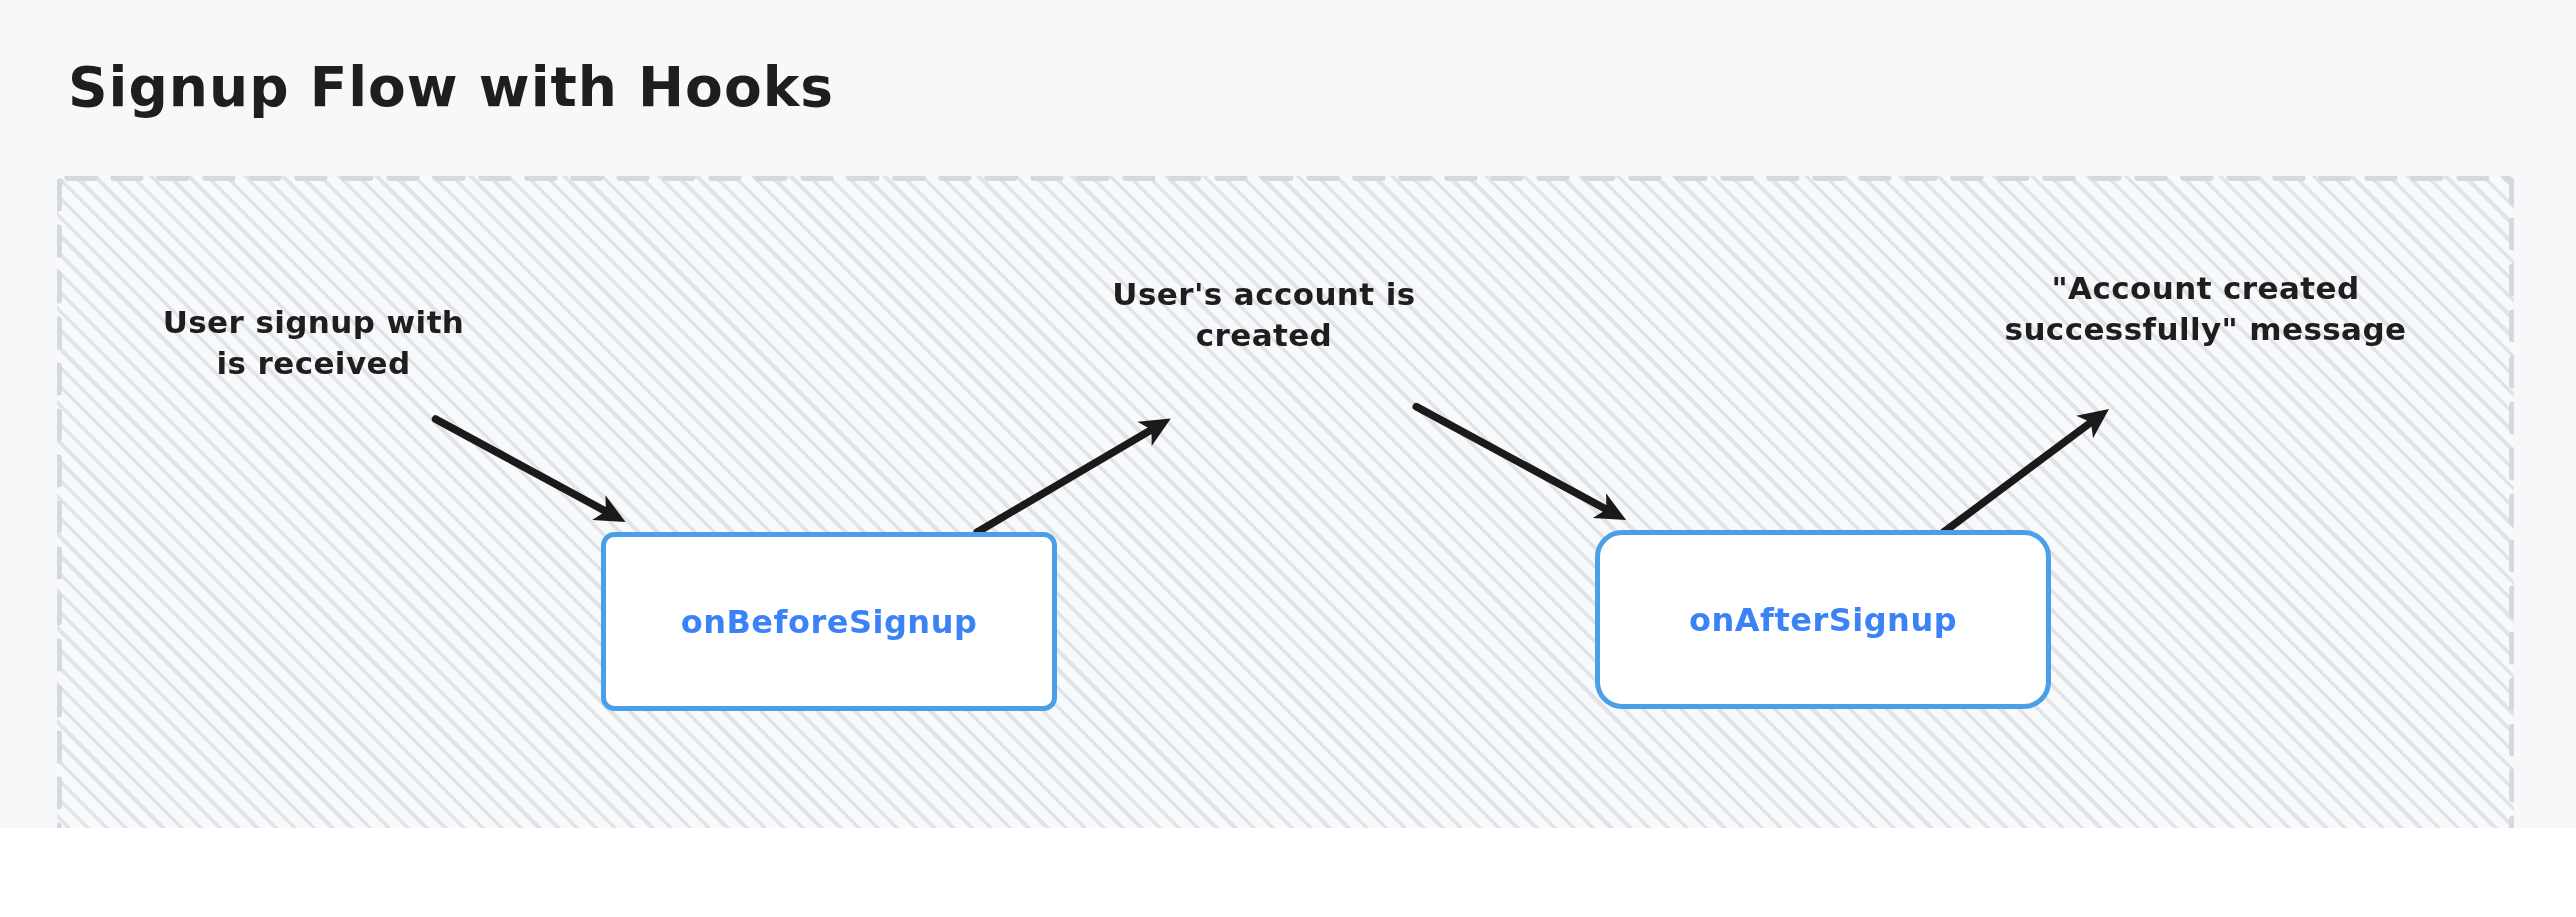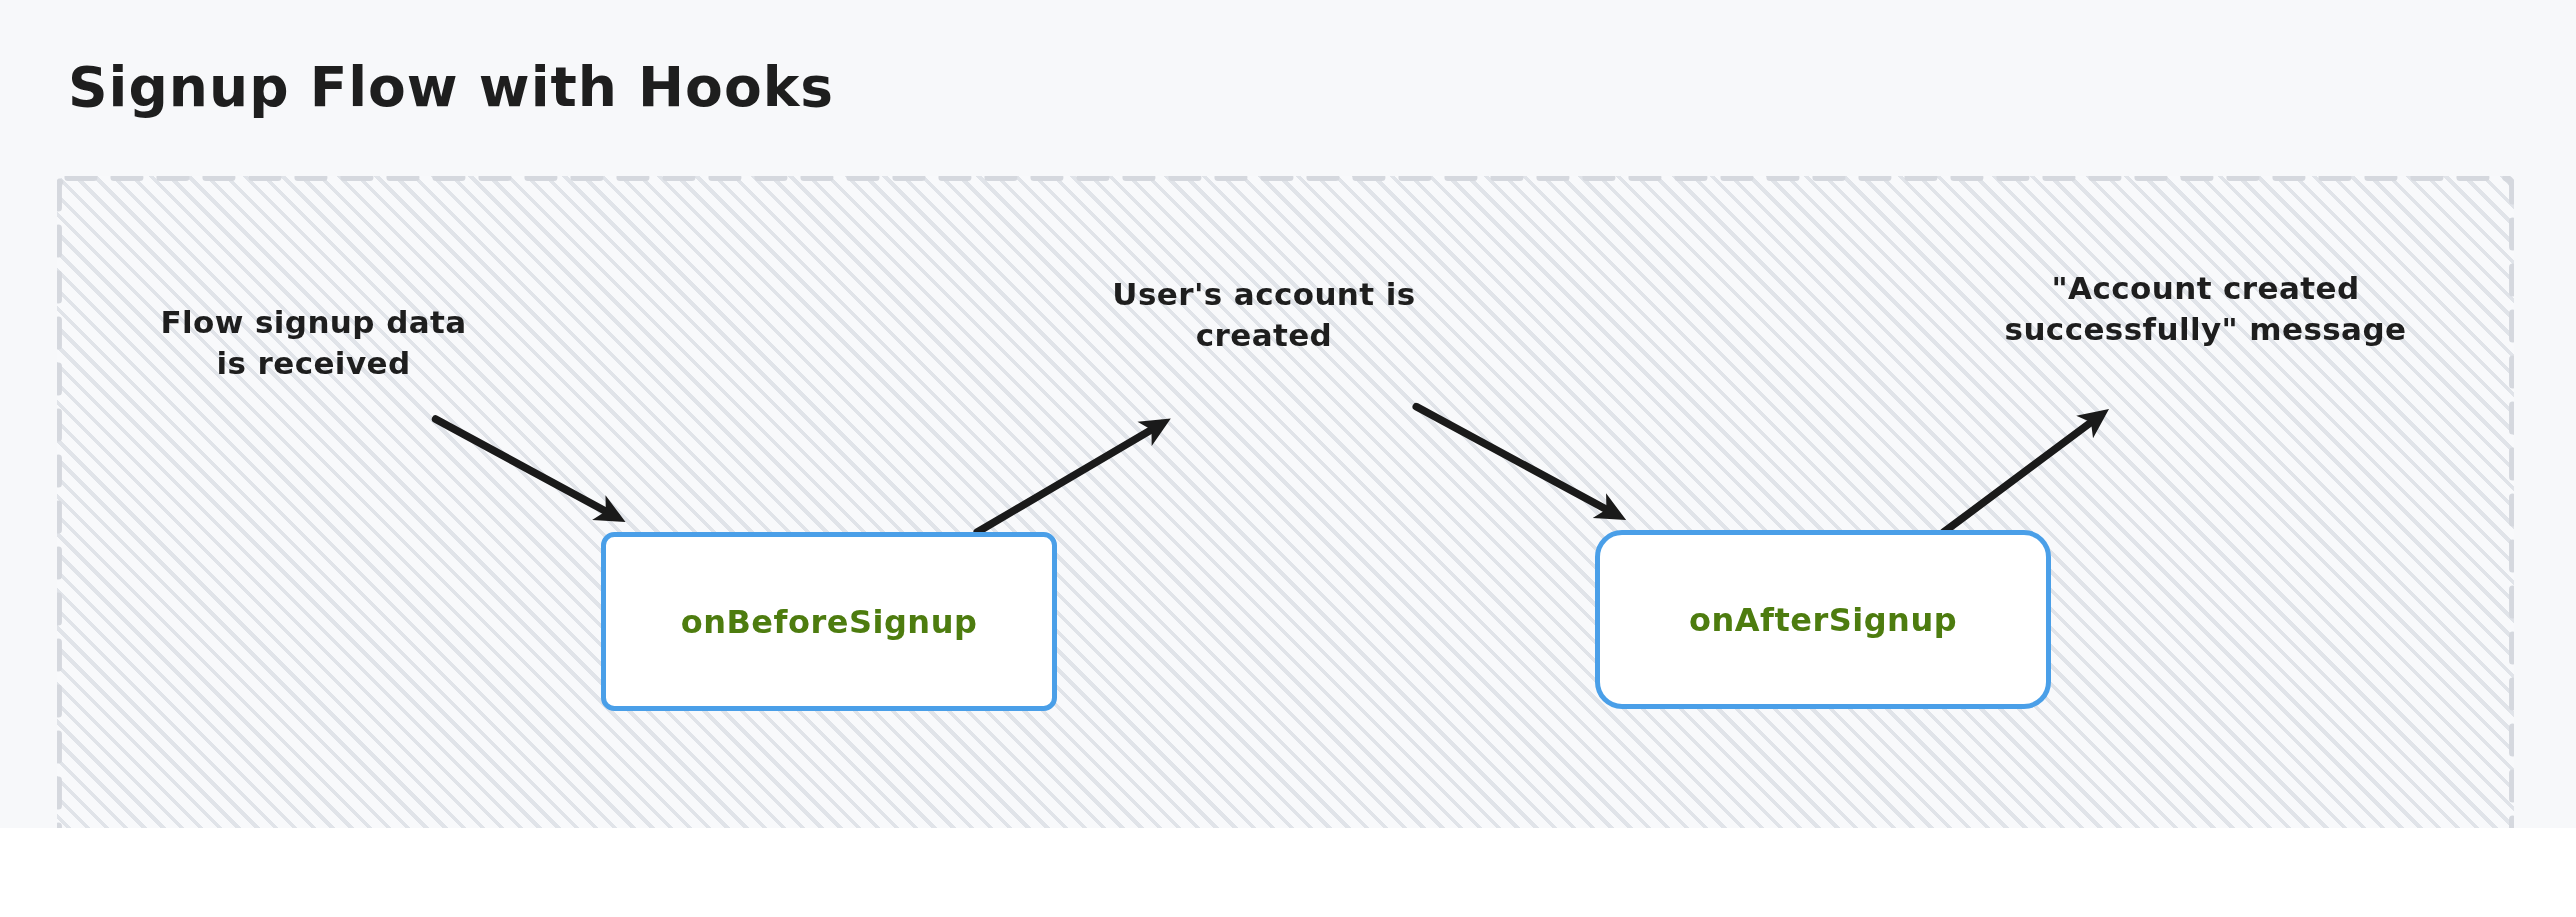--- a/index.html
+++ b/index.html
@@ -81,21 +81,21 @@
     border-radius: 13.3px;
     display: flex;
     align-items: center;
     justify-content: center;
   }
   .hook-box-label {
     font-family: "DejaVu Sans", sans-serif;
     font-size: 32px;
     font-weight: bold;
     letter-spacing: 0.5px;
-    color: #4d7c0f;
+    color: #3b82f6;
     white-space: nowrap;
   }
   #box-on-before-signup { left: 601px; top: 532px; width: 456px; height: 179px; }
   #box-on-after-signup  { left: 1595px; top: 530px; width: 456px; height: 179px; border-radius: 27px; }
 
   
   .edge-label {
     position: absolute;
     font-family: "DejaVu Sans", sans-serif;
     font-size: 31px;
@@ -132,21 +132,21 @@
 
     <line x1="458" y1="441" x2="648" y2="544" stroke="#1A1A1A" stroke-width="8" stroke-linecap="round" marker-end="url(#arrowhead)"></line>
 
     <line x1="1028" y1="560" x2="1222" y2="446" stroke="#1A1A1A" stroke-width="8" stroke-linecap="round" marker-end="url(#arrowhead)"></line>
 
     <line x1="1490" y1="428" x2="1701" y2="542" stroke="#1A1A1A" stroke-width="8" stroke-linecap="round" marker-end="url(#arrowhead)"></line>
 
     <line x1="2045" y1="560" x2="2210" y2="437" stroke="#1A1A1A" stroke-width="8" stroke-linecap="round" marker-end="url(#arrowhead)"></line>
   </svg>
 
-  <div class="edge-label" id="label-signup-data">Flow signup data
+  <div class="edge-label" id="label-signup-data">User signup with
 is received</div>
 
   <div class="edge-label" id="label-account-created">User's account is
 created</div>
 
   <div class="edge-label" id="label-success-message">"Account created
 successfully" message</div>
 
   <div class="hook-box" id="box-on-before-signup">
     <span class="hook-box-label">onBeforeSignup</span>

